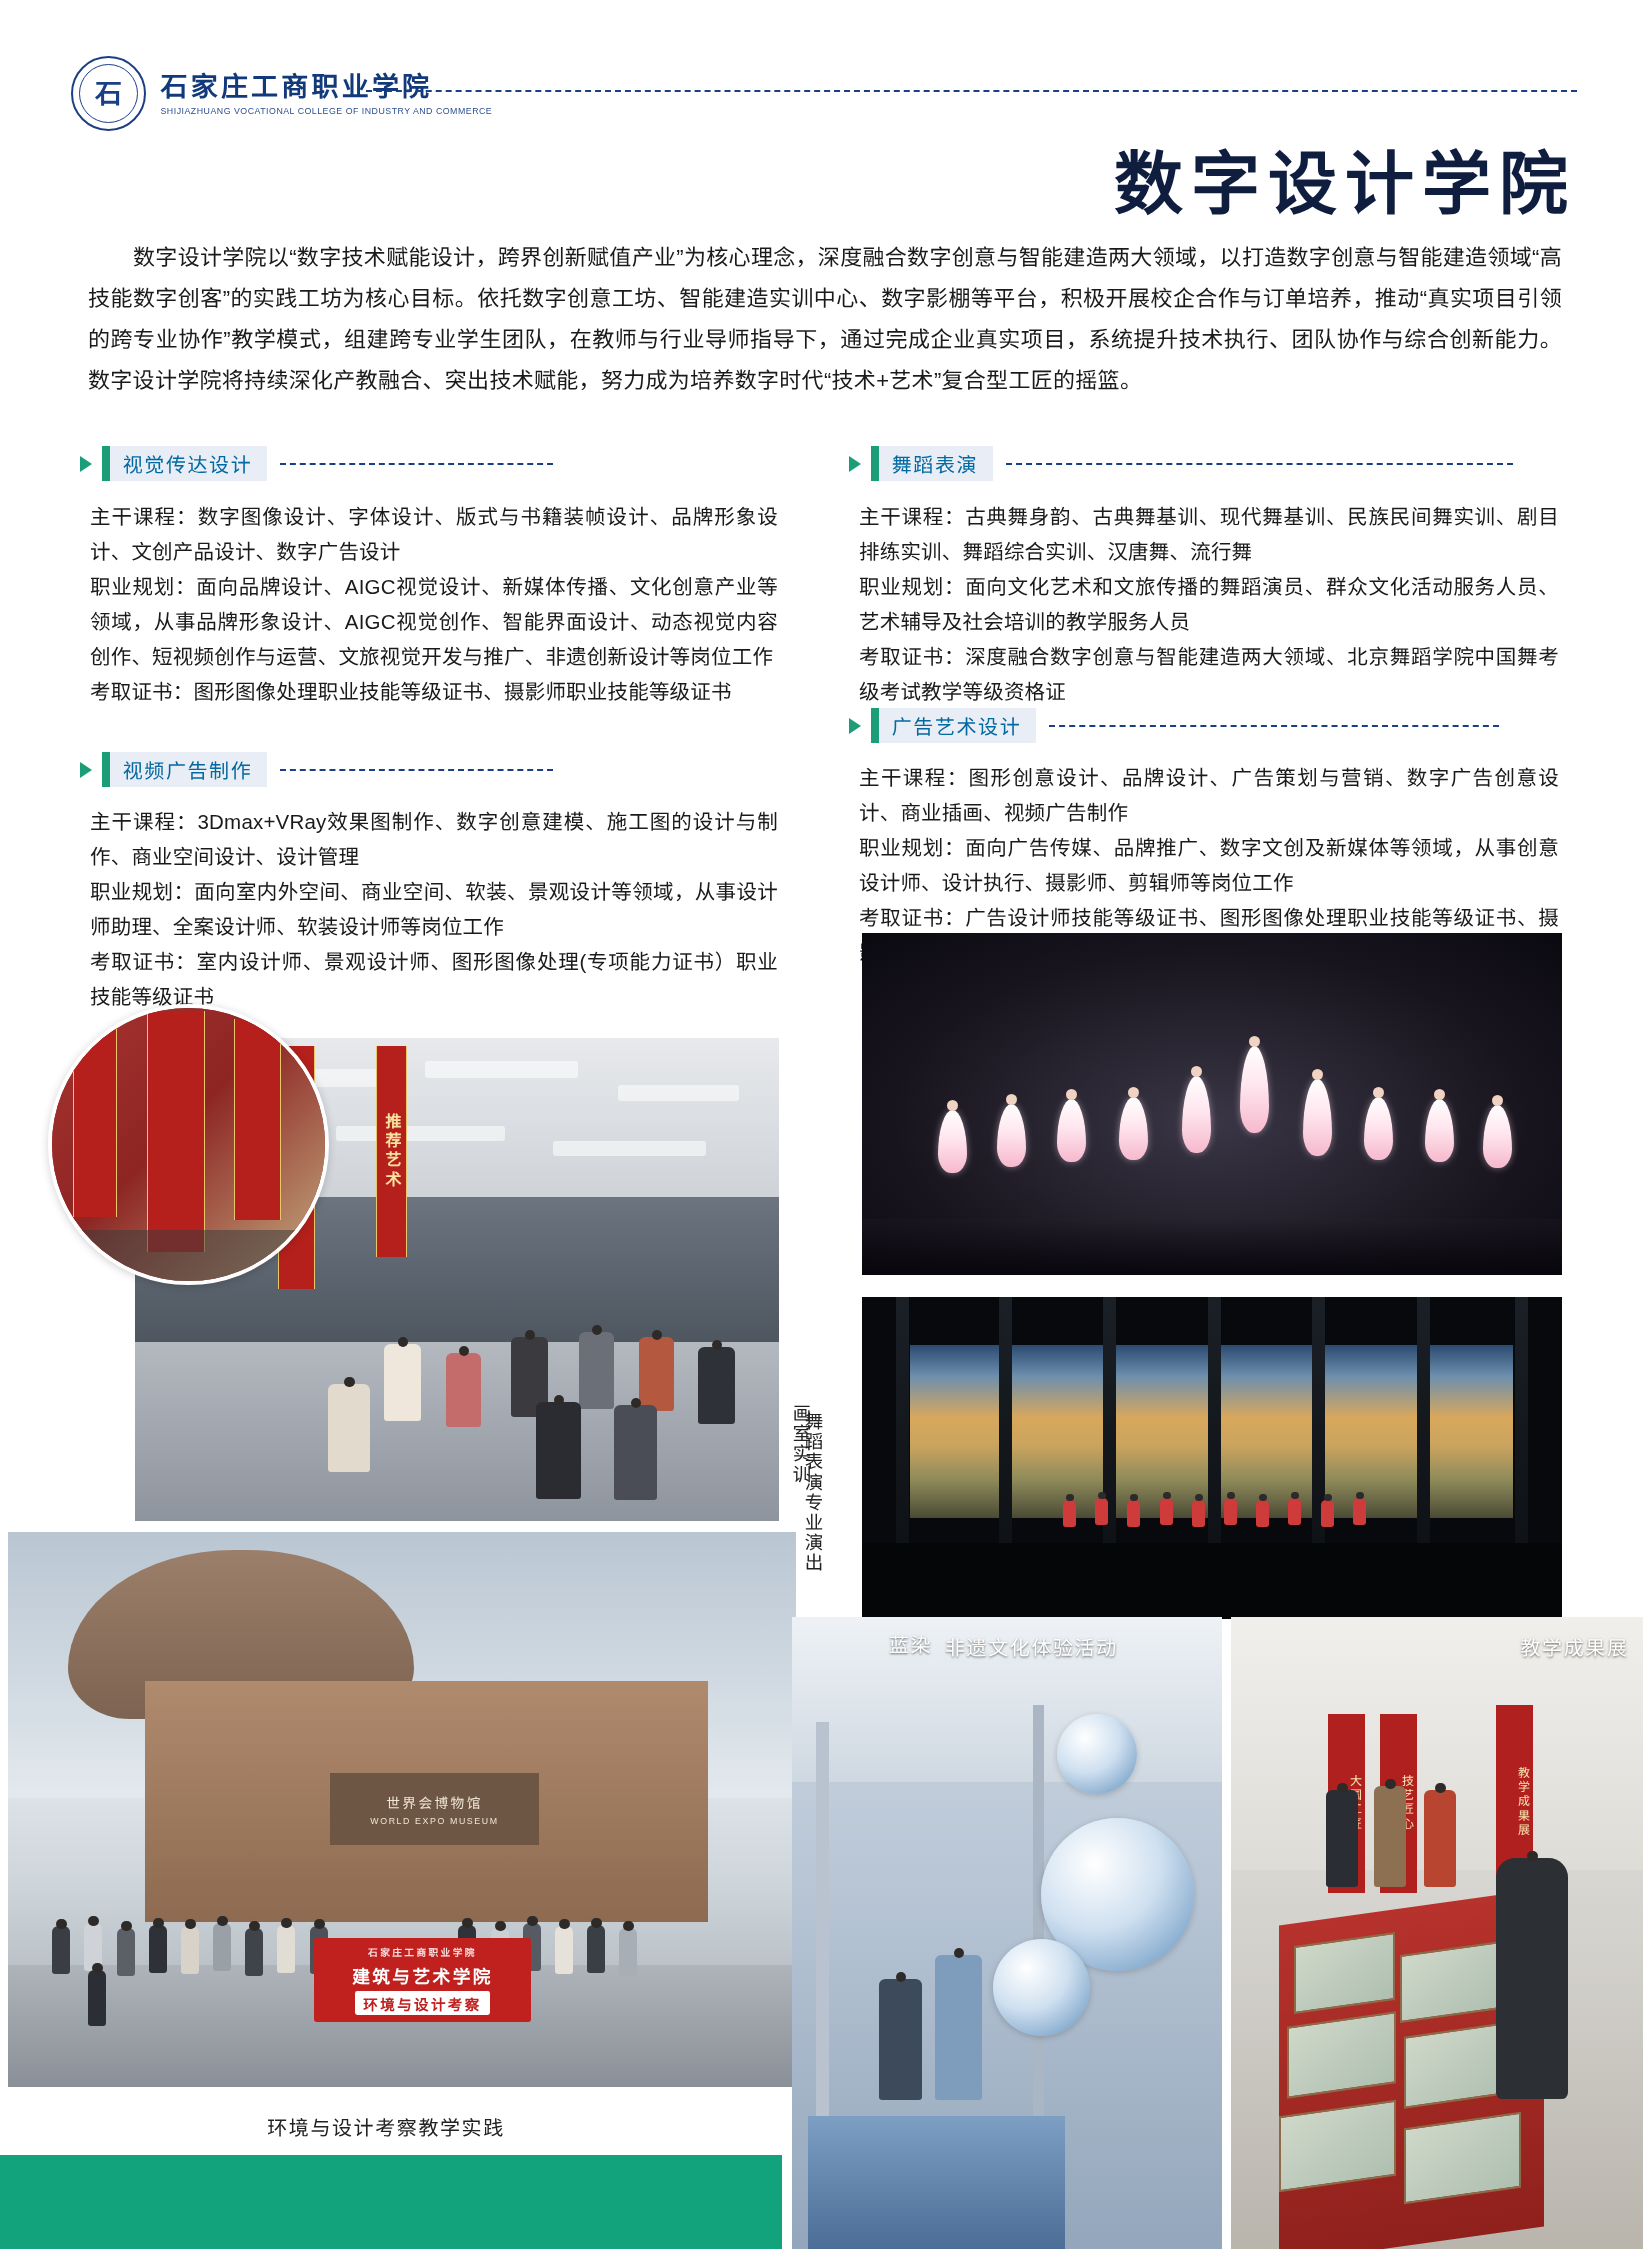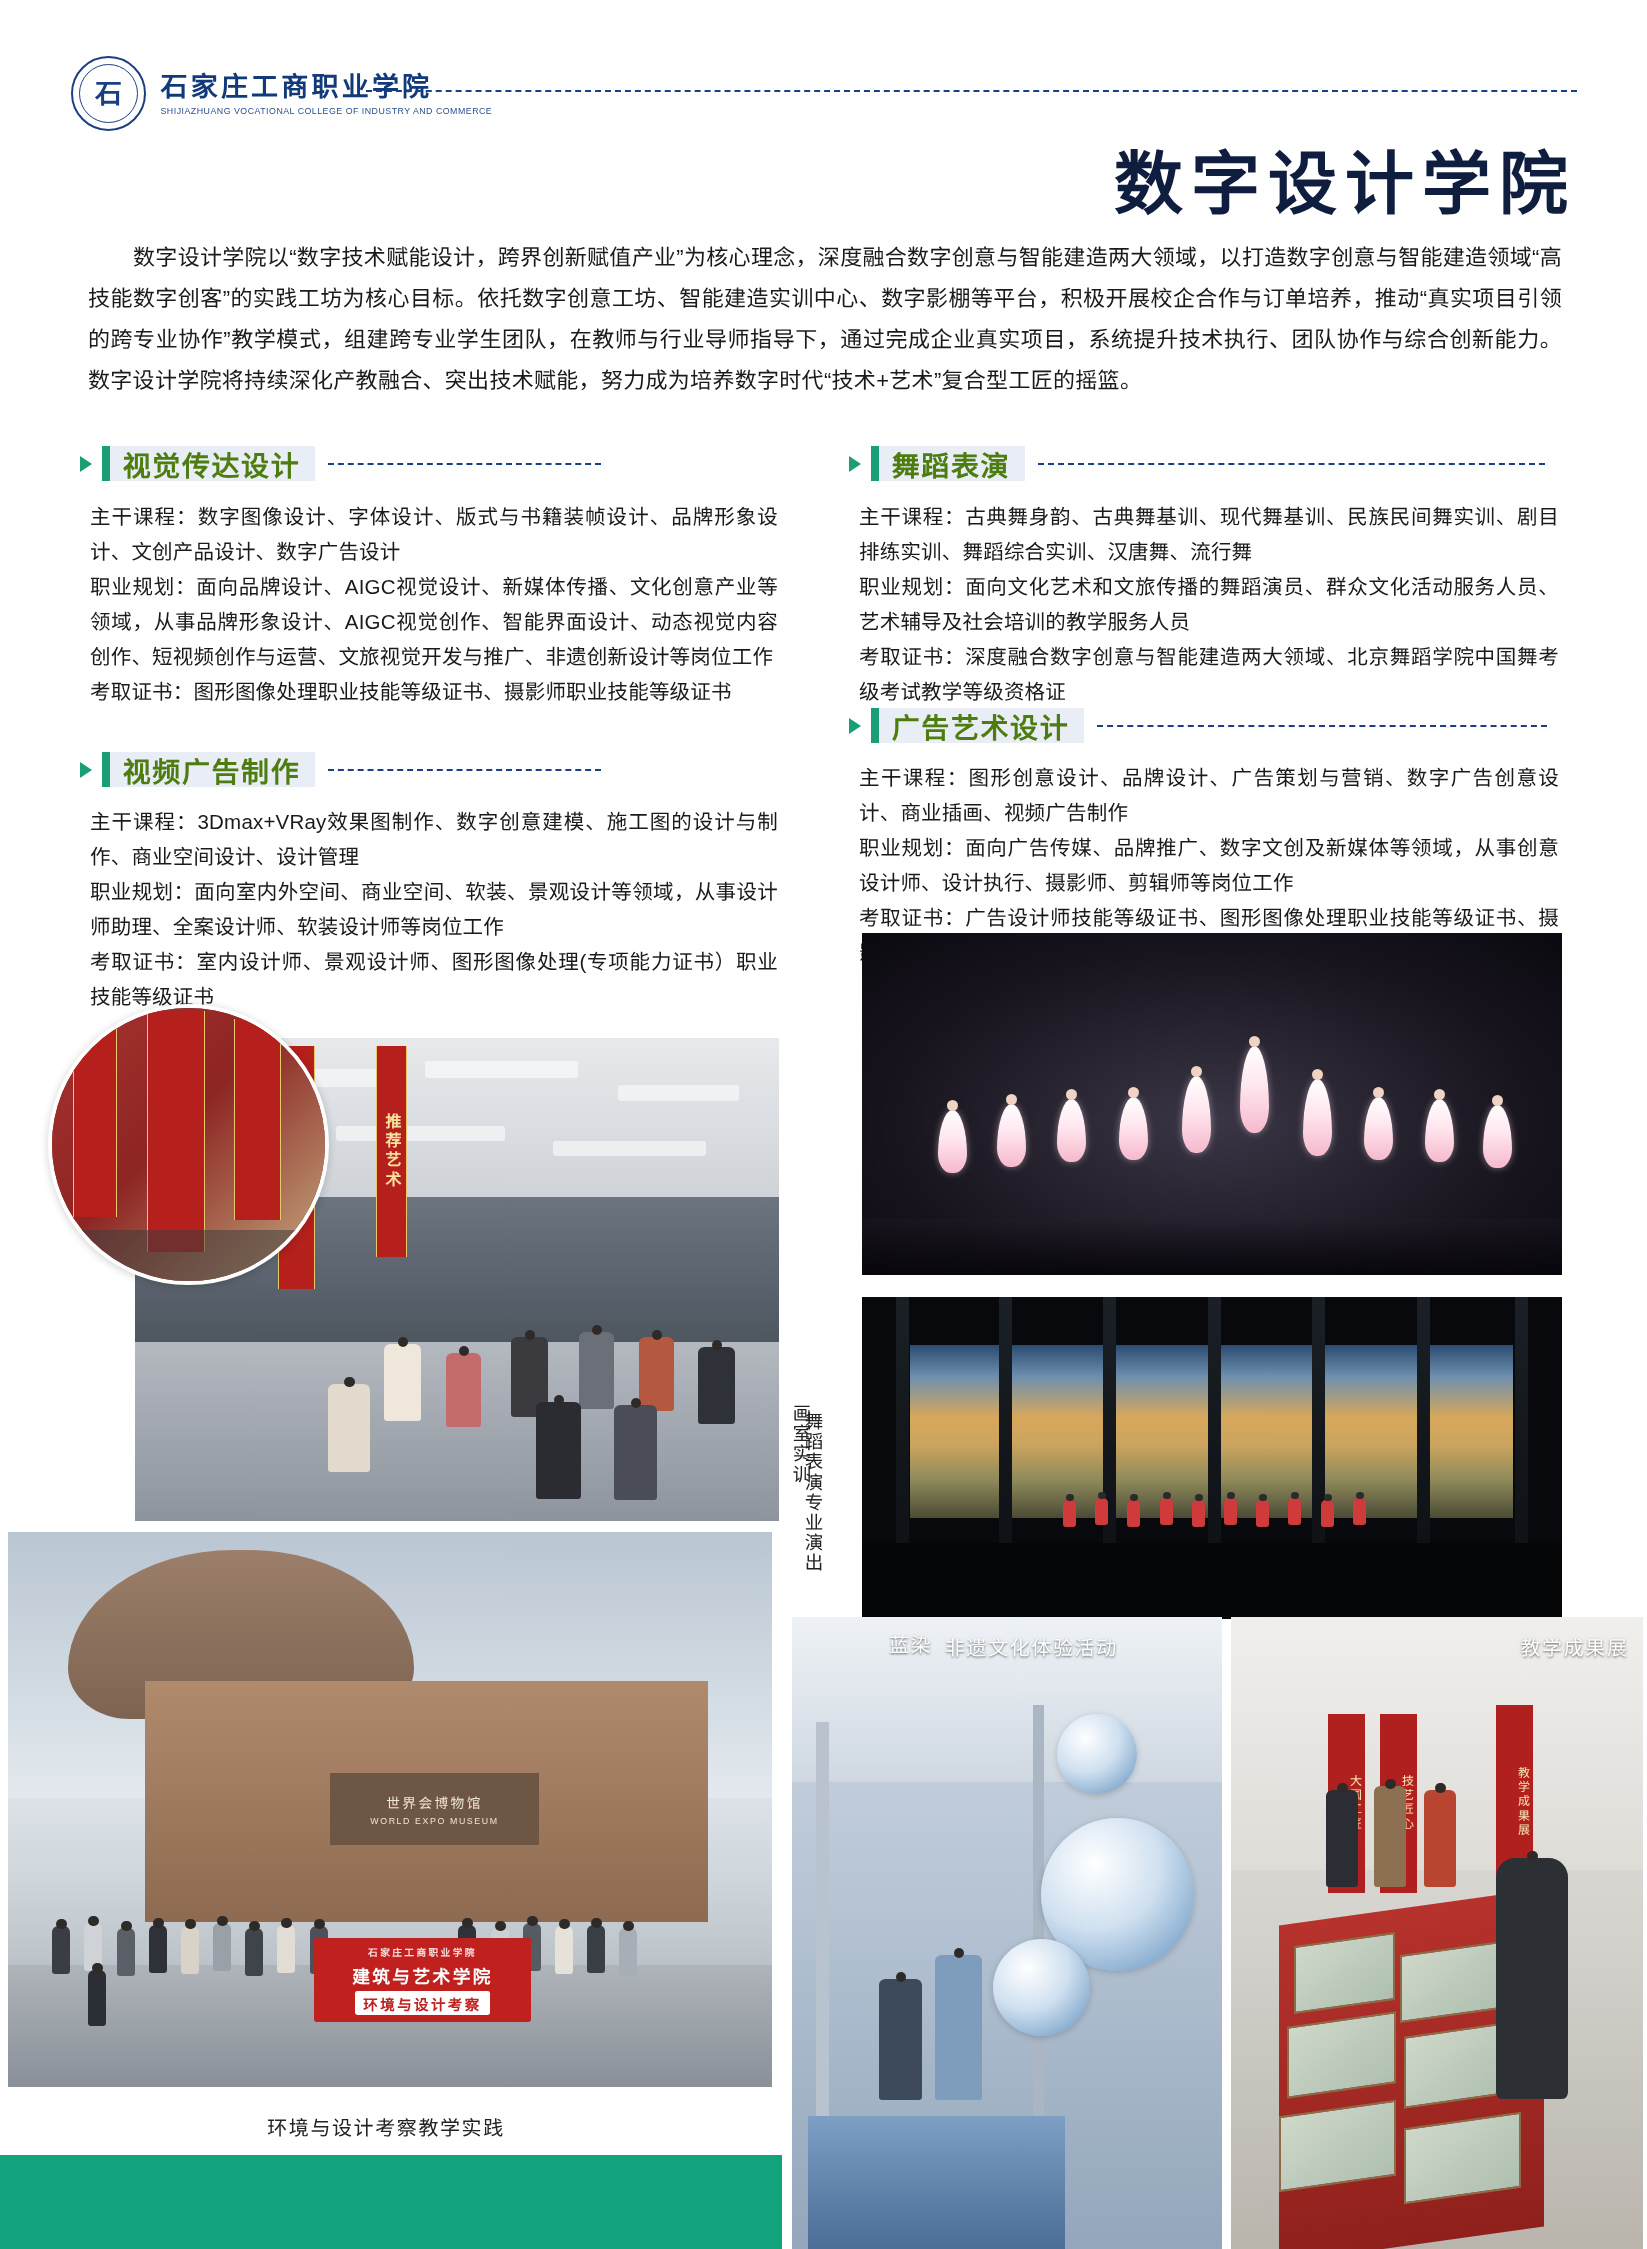--- a/index.html
+++ b/index.html
@@ -127,23 +127,23 @@
     background:#1b9e77;
   }
   .sec-head .tri{
     width:0;height:0;
     border-top:8.8px solid transparent;
     border-bottom:8.8px solid transparent;
     border-left:12px solid #1b9e77;
     margin-right:9.7px;
   }
   .sec-head .flag-label{
-    font-size:28px;
-    font-weight:bold;
-    color:#4d7c0f;
+    font-size:20px;
+    font-weight:normal;
+    color:#0369a1;
     letter-spacing:1.6px;
     white-space:nowrap;
   }
   .sec-head .dashes{
     margin-left:13px;
     border-top:2.4px dashed #1b3f84;
     width:273px;
   }
 
   
@@ -263,20 +263,21 @@
     border-radius:4.8px 4.8px 2.4px 2.4px;
   }
   .led-person:before{
     content:"";position:absolute;left:50%;top:-6.4px;margin-left:-3.2px;
     width:7.2px;height:7.2px;border-radius:50%;background:#2b2b2b;
   }
 
   
   .museum{
     background:linear-gradient(180deg,#c9d2da 0%,#dfe5ea 45%,#cfd6dc 62%,#9fa6ad 100%);
+    padding-left:24px;
   }
   .museum-sky{position:absolute;left:0;top:0;right:0;height:48%;background:linear-gradient(180deg,#b9c6d2,#e3e9ee);}
   .museum-shell{
     position:absolute;
     background:linear-gradient(180deg,#9b7f6a,#7d6351);
     border-radius:48% 48% 18% 18%/70% 70% 30% 30%;
   }
   .museum-block{
     position:absolute;
     background:linear-gradient(180deg,#b08a6d,#8d6a50);

